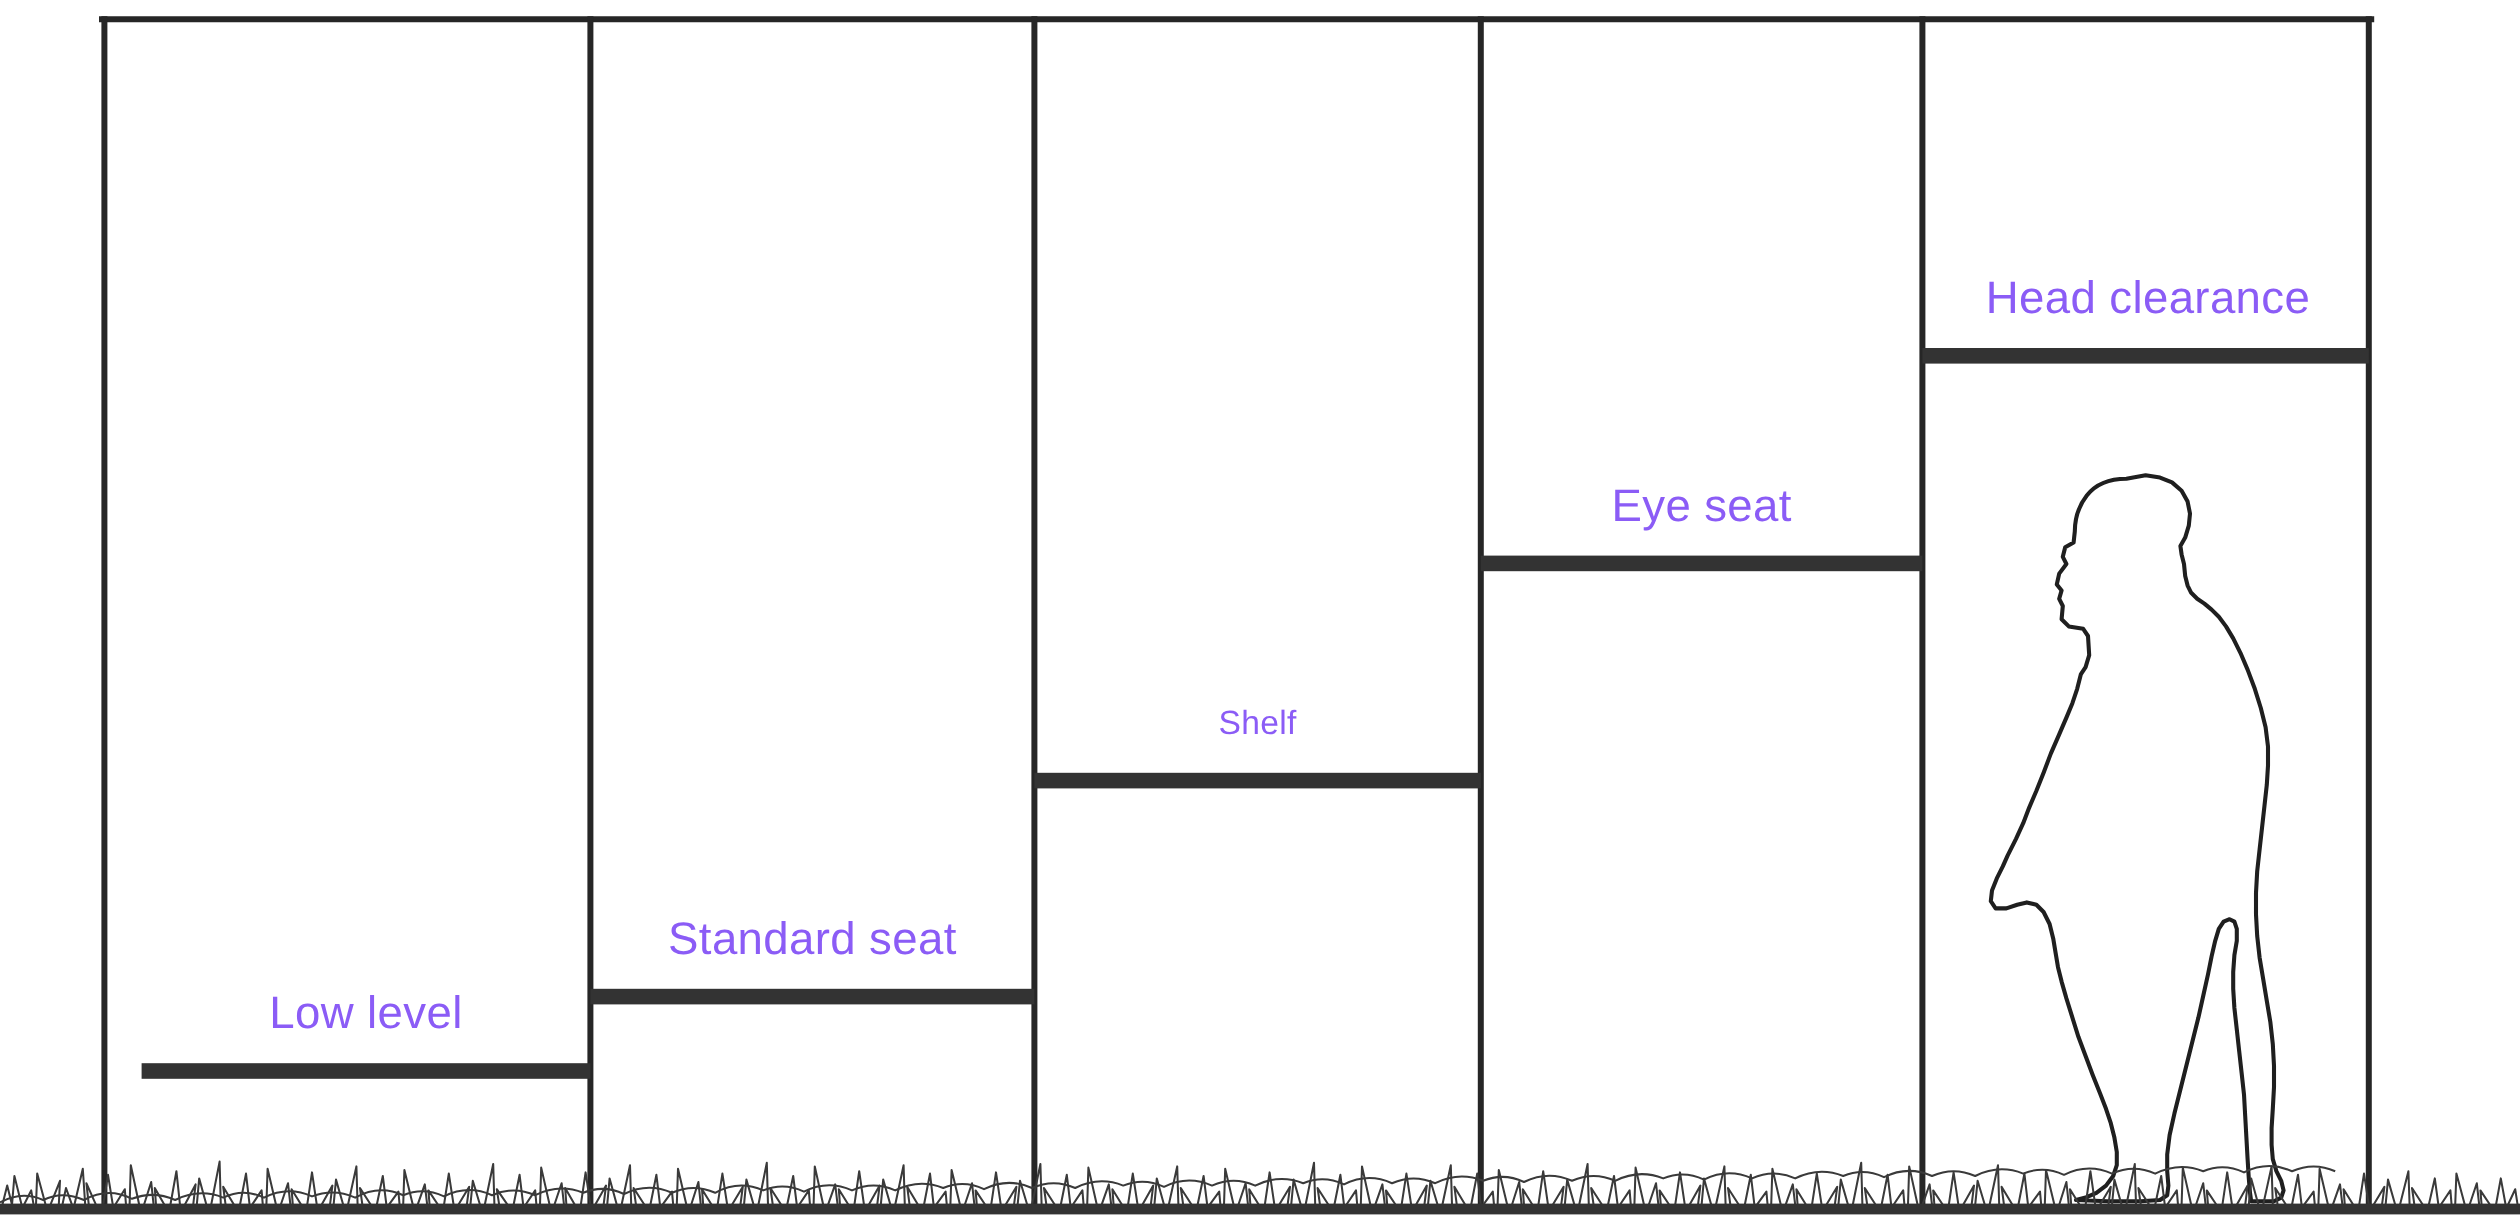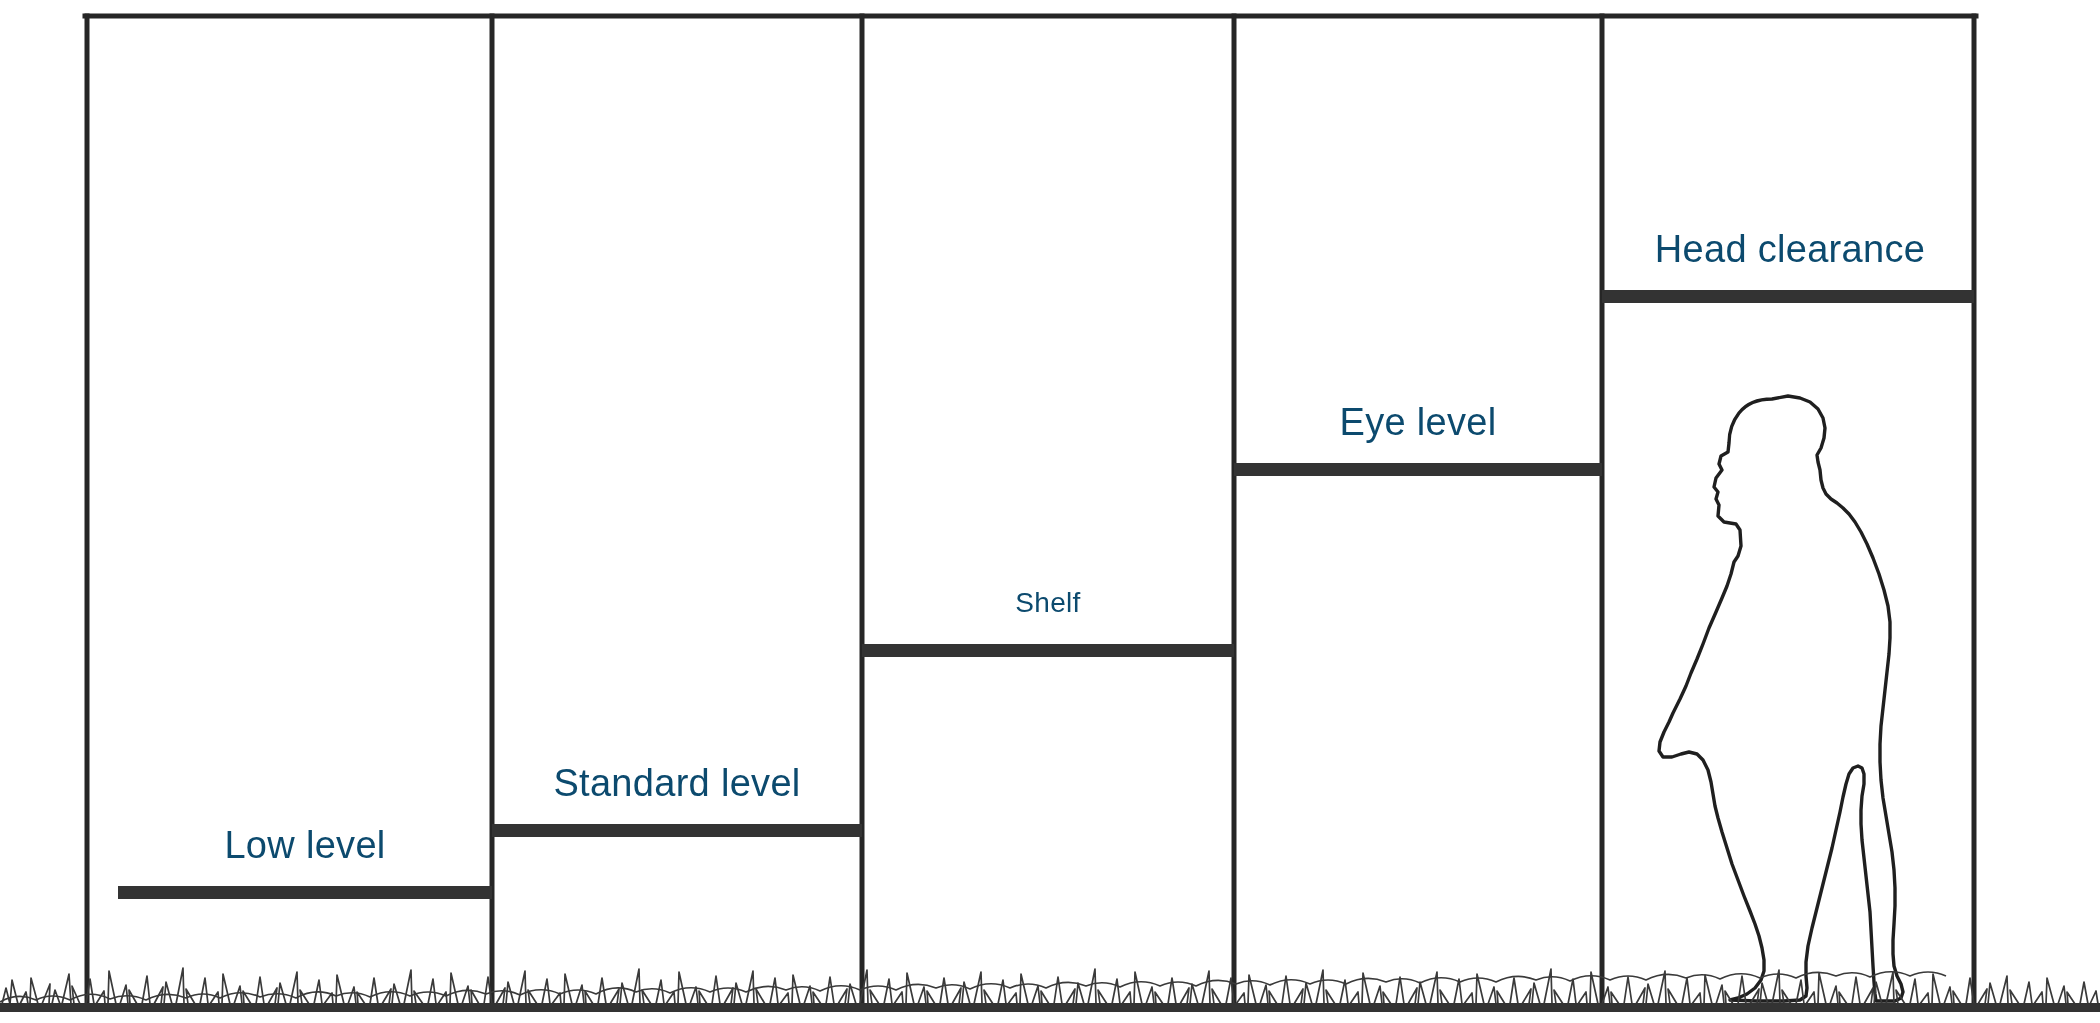--- a/index.html
+++ b/index.html
@@ -19,21 +19,21 @@
     overflow: hidden;
   }
   #scene {
     position: absolute;
     inset: 0;
     width: 2100px;
     height: 1023px;
   }
   .level-label {
     position: absolute;
-    color: #0c4a6e;
+    color: #8b5cf6;
     font-family: "Liberation Sans", sans-serif;
     font-weight: 400;
     letter-spacing: 0.3px;
     white-space: nowrap;
     text-align: center;
     line-height: 1;
     user-select: none;
   }
 </style>
 </head>
@@ -297,21 +297,21 @@
                  q20,-10 40,-2 q17,-7 34,1 q20,-10 40,-1 q18,-8 36,0
                  q20,-10 40,-2 q17,-7 34,1 q20,-10 40,-1 q18,-8 36,0"></path>
       </g>
       <rect x="0" y="1003" width="2100" height="9" fill="#333333"></rect>
     </g>
 
   </svg>
 
   <div class="level-label" style="left:305px; top:845px; transform:translate(-50%,-50%); font-size:38px;">Low level</div>
 
-  <div class="level-label" style="left:677px; top:783px; transform:translate(-50%,-50%); font-size:38px;">Standard level</div>
+  <div class="level-label" style="left:677px; top:783px; transform:translate(-50%,-50%); font-size:38px;">Standard seat</div>
 
   <div class="level-label" style="left:1048px; top:603px; transform:translate(-50%,-50%); font-size:28px;">Shelf</div>
 
-  <div class="level-label" style="left:1418px; top:422px; transform:translate(-50%,-50%); font-size:38px;">Eye level</div>
+  <div class="level-label" style="left:1418px; top:422px; transform:translate(-50%,-50%); font-size:38px;">Eye seat</div>
 
   <div class="level-label" style="left:1790px; top:249px; transform:translate(-50%,-50%); font-size:38px;">Head clearance</div>
 
 </div>
 
 </body></html>

